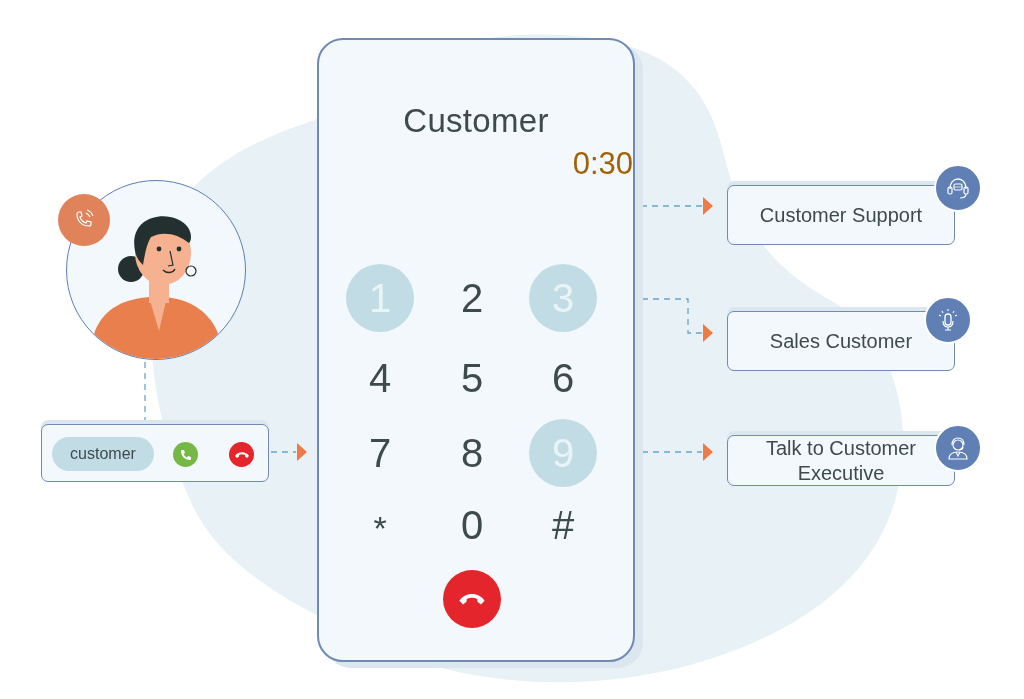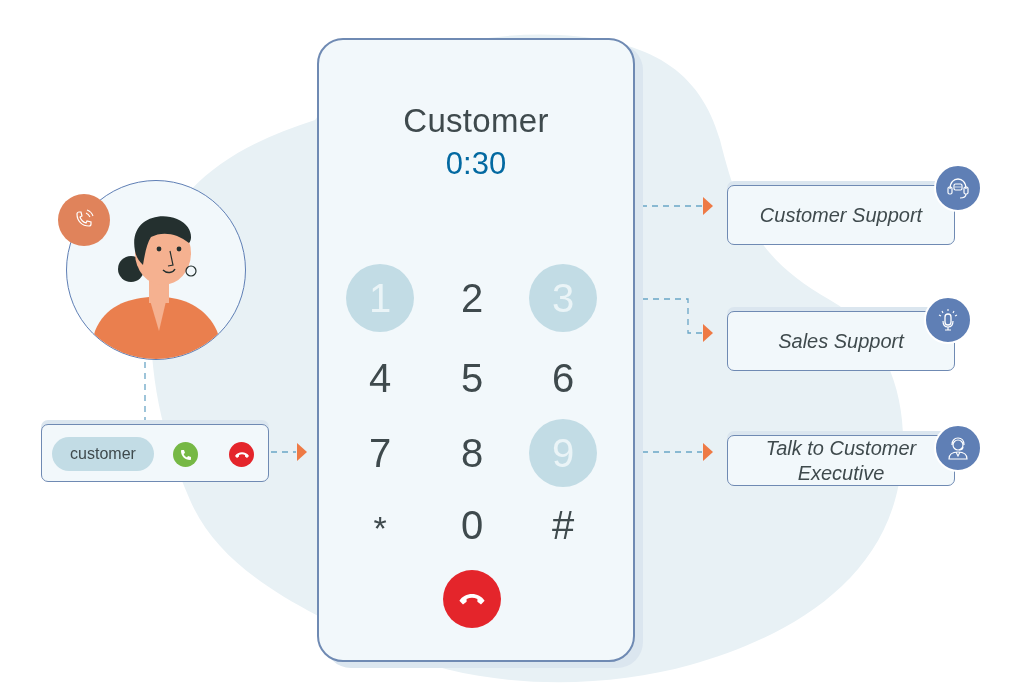--- a/index.html
+++ b/index.html
@@ -20,22 +20,22 @@
       border: 2px solid #6f8ab3;
       border-radius: 26px;
       box-shadow: 8px 6px 0 #dbe6ef;
       box-sizing: border-box;
     }
     .caller-name {
       left: 0; top: 62px; width: 100%; text-align: center;
       font-size: 33px; color: #3f4a4d; letter-spacing: 0.3px;
     }
     .call-timer {
-      left: 0; top: 106px; width: 100%; text-align: center;
-      font-size: 31px; color: #0369a1;
+      left: 0; top: 106px; width: 100%; text-align: right;
+      font-size: 31px; color: #a16207;
     }
     .key {
       width: 68px; height: 68px; margin-left: -34px; margin-top: -34px;
       border-radius: 50%;
       display: flex; align-items: center; justify-content: center;
       font-size: 40px; color: #3f4a4d; cursor: pointer;
     }
     .key.active { background: #c2dce5; color: #eaf4f7; }
     .end-call {
       left: 124px; top: 530px; width: 58px; height: 58px; border-radius: 50%;
@@ -73,21 +73,20 @@
     }
 
     
     .option-card {
       width: 228px; box-sizing: border-box;
       background: #f2f8fb; border: 1.5px solid #6f8ab3; border-radius: 7px;
       box-shadow: 0 -4px 0 #dbe6ef;
       display: flex; align-items: center; justify-content: center; text-align: center;
       font-size: 20px; color: #3f4a4d; line-height: 25px; padding: 0 14px;
       cursor: pointer;
-      font-style: italic;
     }
     .option-icon {
       width: 44px; height: 44px; border-radius: 50%; background: #5f7fb5;
       display: flex; align-items: center; justify-content: center;
       border: 2px solid #ffffff; box-sizing: content-box;
     }
   </style>
 </head>
 <body>
 
@@ -194,21 +193,21 @@
     <rect x="21" y="14" width="4" height="7" rx="1.5" stroke="#fff" stroke-width="1.2" fill="none"></rect>
     <rect x="11" y="11" width="8" height="6" rx="1.5" stroke="#fff" stroke-width="1.2" fill="none"></rect>
     <circle cx="13" cy="14" r="0.7" fill="#fff"></circle>
       <circle cx="15" cy="14" r="0.7" fill="#fff"></circle>
       <circle cx="17" cy="14" r="0.7" fill="#fff"></circle>
     <path d="M23,21 C23,24 20,25 17,25" stroke="#fff" stroke-width="1.2" fill="none"></path>
   </svg>
 </div>
 
 <div class="abs option-card" style="left:727px;top:311px;height:60px;">
-  <span>Sales Support</span>
+  <span>Sales Customer</span>
 </div>
 <div class="abs option-icon" style="left:924px;top:296px;">
   <svg width="30" height="30" viewBox="0 0 30 30">
     <rect x="12" y="9" width="6" height="11" rx="3" stroke="#fff" stroke-width="1.3" fill="none"></rect>
     <path d="M10,16 C10,20 12,22 15,22 C18,22 20,20 20,16" stroke="#fff" stroke-width="1.2" fill="none"></path>
     <path d="M15,22 L15,25 M12,25 L18,25" stroke="#fff" stroke-width="1.2"></path>
     <path d="M15,4 L15,6 M9,6 L10,8 M21,6 L20,8 M6,10 L8,11 M24,10 L22,11" stroke="#fff" stroke-width="1.1"></path>
   </svg>
 </div>
 

